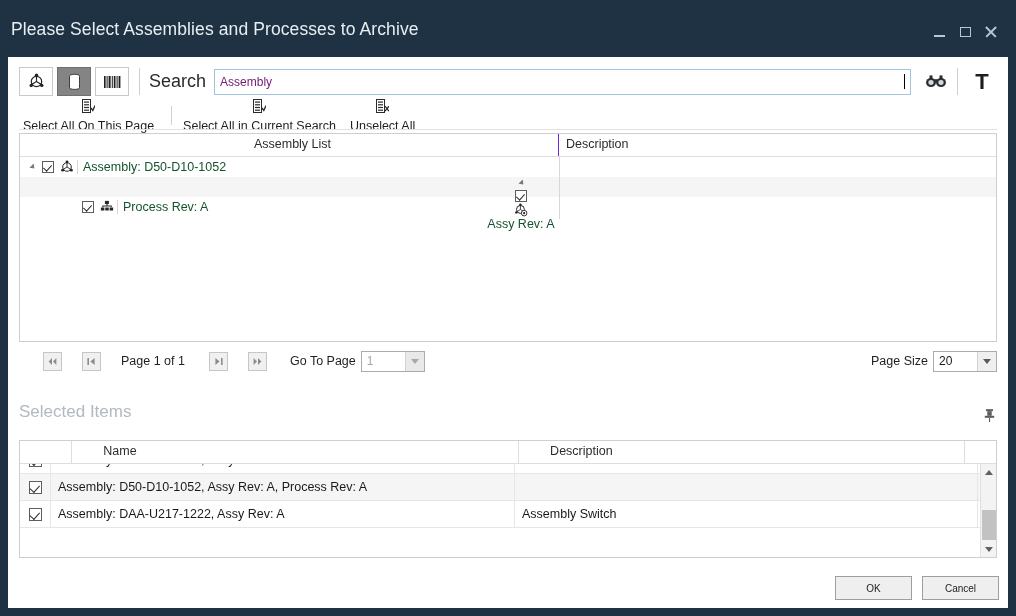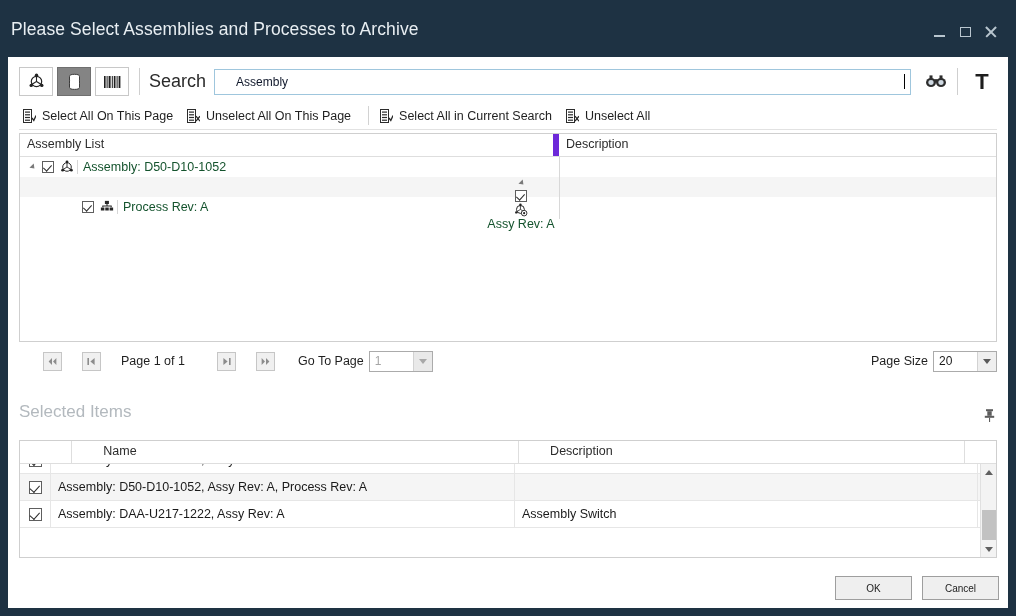--- a/index.html
+++ b/index.html
@@ -75,23 +75,23 @@
     margin: 0 9px 0 6px;
   }
   .search-label {
     font-size: 18px; color: #2b2b2b; font-weight: 400;
     margin-right: 8px; white-space: nowrap;
   }
   .search-input {
     flex: 1 1 auto; height: 26px;
     border: 1px solid #9fc6dd;
     background: #fff;
-    font-size: 12px; color: #0f172a;
+    font-size: 12px; color: #701a75;
     font-family: "Liberation Sans", sans-serif;
-    padding: 0 21px;
+    padding: 0 5px;
     outline: none;
   }
   .caret {
     width: 1px; height: 15px; background: #000;
     margin-left: -1px;
     position: relative; left: -6px;
   }
   .tb-right { display: flex; align-items: center; margin-left: 10px; }
   .icon-plain {
     width: 30px; height: 28px;
@@ -107,21 +107,21 @@
   
   .selstrip {
     position: absolute; left: 11px; top: 45px;
     width: 978px; height: 27px;
     display: flex; align-items: center;
   }
   .selbtn {
     display: flex; align-items: center; gap: 6px;
     font-size: 12.5px; color: #1f1f1f;
     padding: 2px 10px 2px 4px;
-    cursor: default; white-space: nowrap;
+    cursor: default; white-space: nowrap; flex-direction: column;
   }
   .selstrip .vsep2 {
     width: 1px; height: 19px; background: #d2d2d2; margin: 0 7px;
   }
   .strip-line {
     position: absolute; left: 11px; top: 72px;
     width: 978px; height: 1px; background: #e2e2e2;
   }
 
   
@@ -135,21 +135,21 @@
   .th-row {
     height: 23px; display: flex;
     border-bottom: 1px solid #dedede;
     background: #fff;
   }
   .th {
     font-size: 12.5px; color: #2c2c2c;
     padding: 3px 0 0 7px;
     position: relative;
   }
-  .th.col-name { width: 539px; border-right: 6px solid #6d28d9; }
+  .th.col-name { width: 539px; border-right: 1px solid #6d28d9; text-align: center; }
   .th.col-desc { flex: 1 1 auto; }
   .col-split {
     position: absolute; left: 539px; top: 23px;
     width: 1px; height: 62px; background: #d8d8d8;
   }
   .tr {
     height: 20px; display: flex; align-items: center;
     font-size: 12.5px; color: #14532d;
   }
   .tr.alt { background: #f5f5f5; }
@@ -192,21 +192,21 @@
     width: 978px; height: 28px;
     display: flex; align-items: center;
   }
   .pbtn {
     width: 19px; height: 19px;
     border: 1px solid #c6c6c6; background: #f0f0f0;
     display: flex; align-items: center; justify-content: center;
     margin-right: 20px; cursor: default;
   }
   .pbtn.first { margin-left: 24px; }
-  .pagetext { font-size: 12.5px; color: #1f1f1f; margin-right: 32px; white-space: nowrap; }
+  .pagetext { font-size: 12.5px; color: #1f1f1f; margin-right: 24px; white-space: nowrap; }
   .gotolabel { font-size: 12.5px; color: #1f1f1f; margin: 0 5px 0 3px; white-space: nowrap; }
   .combo {
     width: 64px; height: 21px;
     border: 1px solid #ababab; background: #fff;
     display: flex; align-items: center;
     font-size: 12px; color: #1a1a1a;
     position: relative;
     cursor: default;
   }
   .combo .cv { padding-left: 5px; flex: 1 1 auto; }
@@ -428,33 +428,20 @@
               <rect x="2" y="2.5" width="5" height="1.2"></rect>
               <rect x="2" y="5.2" width="5" height="1.2"></rect>
               <rect x="2" y="7.9" width="5" height="1.2"></rect>
               <rect x="2" y="10.6" width="5" height="1.2"></rect>
             </g>
           <path d="M9 9 l1.8 2.4 L13 6.6" fill="none" stroke="#2b2b2b" stroke-width="1.3"></path>
         </svg>
         <span>Select All On This Page</span>
       </div>
 
-      <div class="selbtn">
-        <svg width="13" height="14" viewBox="0 0 13 14">
-          <rect x="0.5" y="0.5" width="8" height="13" fill="#fff" stroke="#2b2b2b" stroke-width="1"></rect>
-          <g fill="#2b2b2b">
-              <rect x="2" y="2.5" width="5" height="1.2"></rect>
-              <rect x="2" y="5.2" width="5" height="1.2"></rect>
-              <rect x="2" y="7.9" width="5" height="1.2"></rect>
-              <rect x="2" y="10.6" width="5" height="1.2"></rect>
-            </g>
-          <path d="M9 7.2 l4 5 M13 7.2 l-4 5" fill="none" stroke="#2b2b2b" stroke-width="1.3"></path>
-        </svg>
-        <span>Unselect All On This Page</span>
-      </div>
 
       <div class="vsep2"></div>
 
       <div class="selbtn">
         <svg width="13" height="14" viewBox="0 0 13 14">
           <rect x="0.5" y="0.5" width="8" height="13" fill="#fff" stroke="#2b2b2b" stroke-width="1"></rect>
           <g fill="#2b2b2b">
               <rect x="2" y="2.5" width="5" height="1.2"></rect>
               <rect x="2" y="5.2" width="5" height="1.2"></rect>
               <rect x="2" y="7.9" width="5" height="1.2"></rect>

